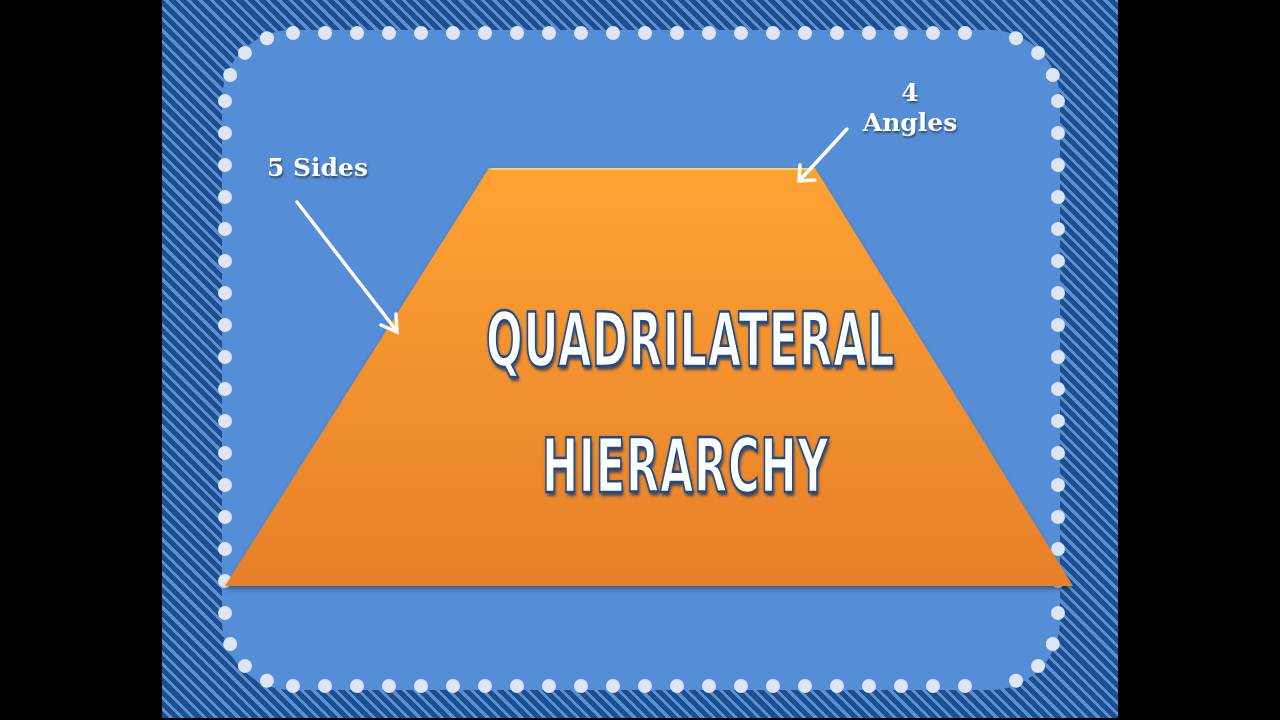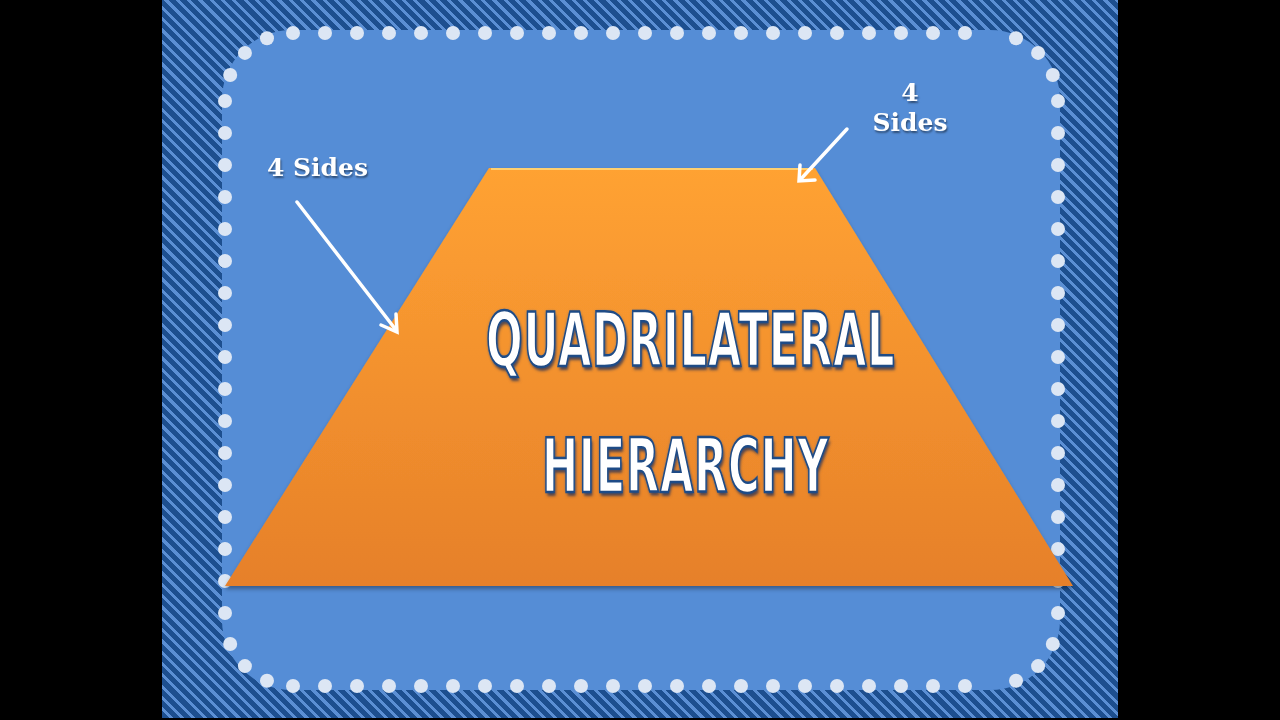--- a/index.html
+++ b/index.html
@@ -143,20 +143,20 @@
   <g stroke="#fff" stroke-width="3.5" fill="none" stroke-linecap="round">
     <line x1="297" y1="202" x2="396" y2="330"></line>
     <polyline points="381,325 397,332 396,314"></polyline>
   </g>
   <g stroke="#fff" stroke-width="3.5" fill="none" stroke-linecap="round">
     <line x1="847" y1="129" x2="800" y2="180"></line>
     <polyline points="800,165 799,181 815,180"></polyline>
   </g>
 </svg>
 
-<div class="label" style="left:255px; top:153px; width:125px;">4 Sides</div>
+<div class="label" style="left:255px; top:153px; width:125px;">5 Sides</div>
 <div class="label" style="left:850px; top:78px; width:120px;">
   <div>4</div>
-  <div>Sides</div>
+  <div>Angles</div>
 </div>
 
 <div class="title" style="left:486px; top:296px; font-size:60px; transform:scale(0.72,1.25);">QUADRILATERAL</div>
 <div class="title" style="left:542px; top:422px; font-size:60px; transform:scale(0.72,1.25);">HIERARCHY</div>
 
 </body></html>

